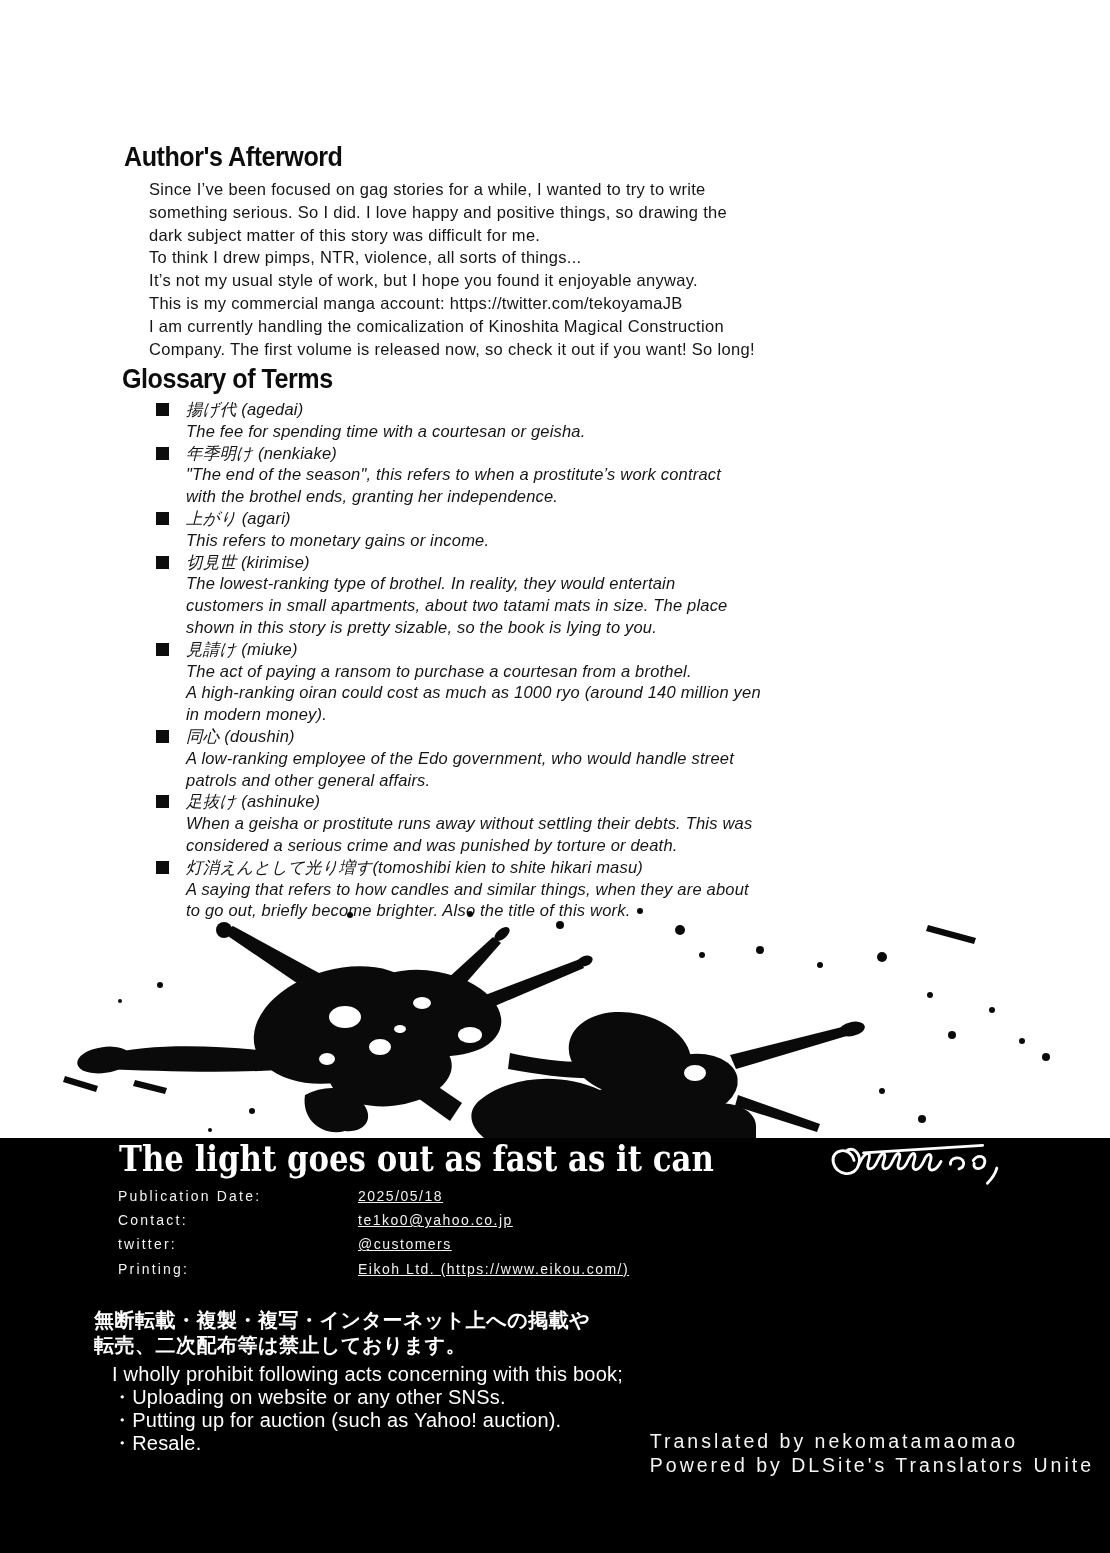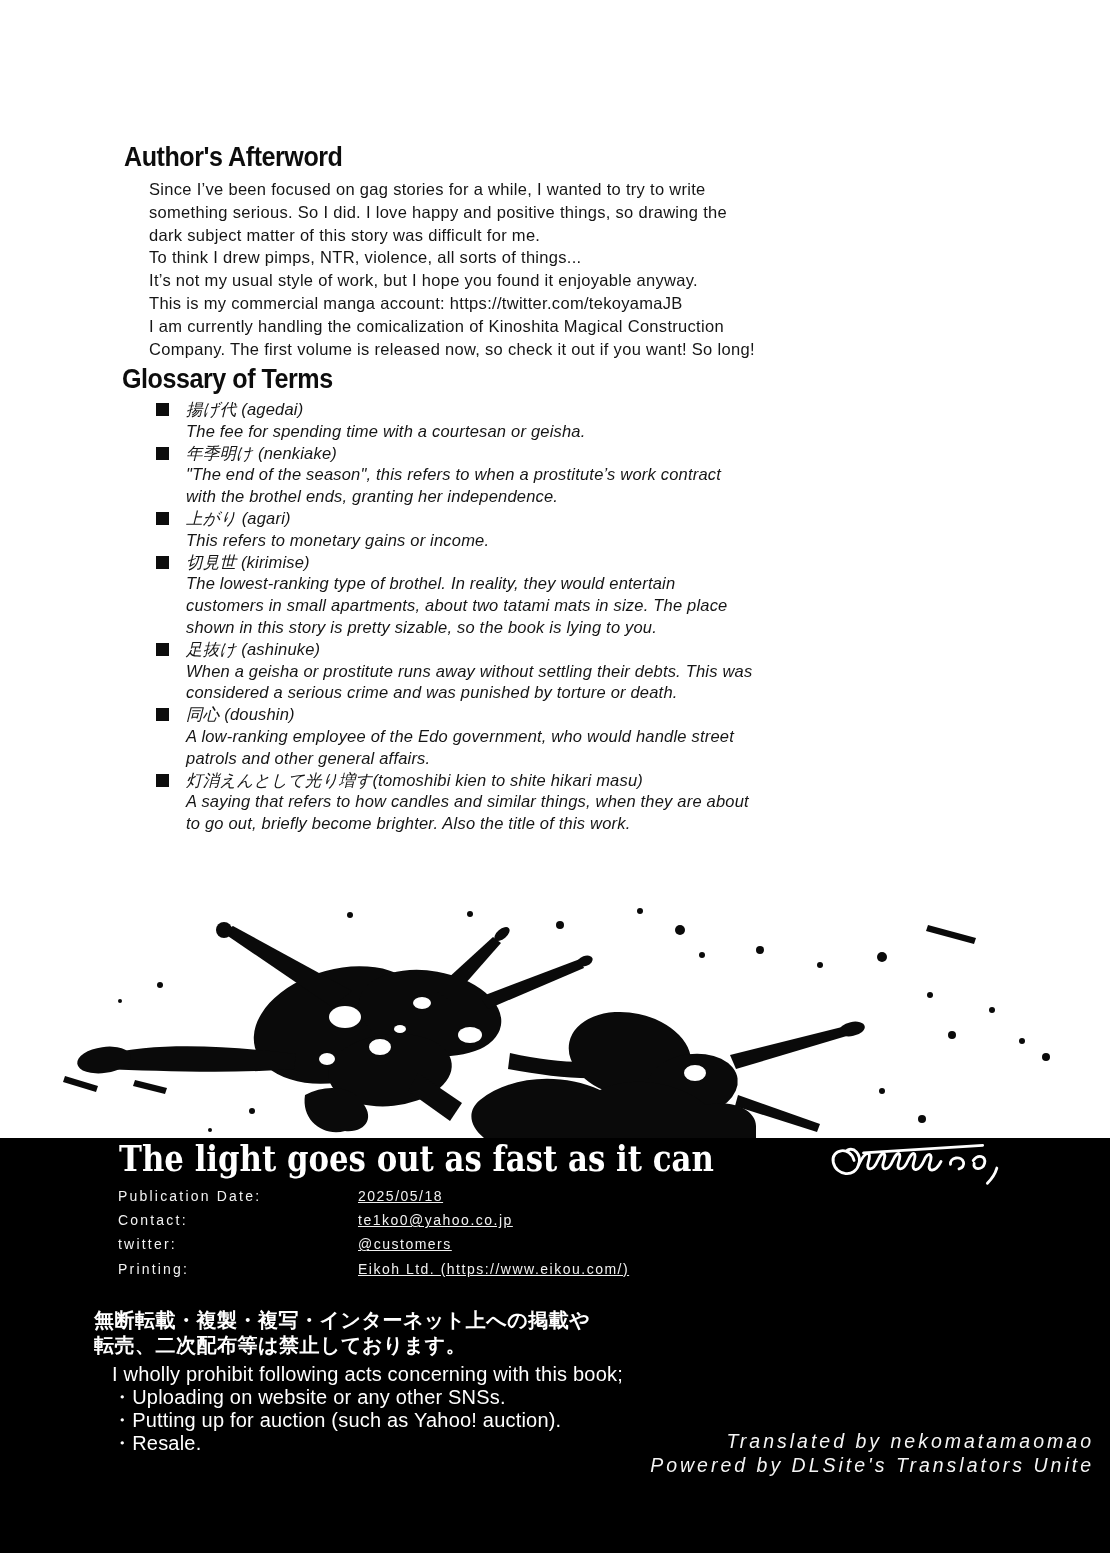--- a/index.html
+++ b/index.html
@@ -71,23 +71,23 @@
     font-size:20px;font-weight:bold;line-height:25px;
     letter-spacing:0.5px;white-space:pre-line;
   }
   .notice-en{
     position:absolute;left:112px;top:225px;
     font-size:20px;line-height:23px;letter-spacing:0.2px;
     white-space:pre-line;
   }
   .trans{
     position:absolute;right:16px;top:292px;
-    text-align:right;
+    text-align:left;
     font-size:19.5px;line-height:23.5px;letter-spacing:3px;
-    color:#f5f5f5;white-space:nowrap;font-style:italic;
+    color:#f5f5f5;white-space:nowrap;
   }
 </style>
 </head>
 <body>
 
 <div class="page">
 
   <section>
     <h1 class="sec-heading" id="afterword-heading">Author's Afterword</h1>
     <p id="afterword-body">Since I’ve been focused on gag stories for a while, I wanted to try to write
@@ -133,37 +133,46 @@
       <div class="gitem">
         <div class="term">
           <span class="bullet"></span>
           <span>切見世 (kirimise)</span>
         </div>
         <div class="def">The lowest-ranking type of brothel. In reality, they would entertain
 customers in small apartments, about two tatami mats in size. The place
 shown in this story is pretty sizable, so the book is lying to you.</div>
       </div>
 
+      <div class="gitem">
+        <div class="term">
+          <span class="bullet"></span>
+          <span>見請け (miuke)</span>
+        </div>
+        <div class="def">The act of paying a ransom to purchase a courtesan from a brothel.
+A high-ranking oiran could cost as much as 1000 ryo (around 140 million yen
+in modern money).</div>
+      </div>
+
+      <div class="gitem">
+        <div class="term">
+          <span class="bullet"></span>
+          <span>同心 (doushin)</span>
+        </div>
+        <div class="def">A low-ranking employee of the Edo government, who would handle street
+patrols and other general affairs.</div>
+      </div>
 
       <div class="gitem">
         <div class="term">
           <span class="bullet"></span>
           <span>足抜け (ashinuke)</span>
         </div>
         <div class="def">When a geisha or prostitute runs away without settling their debts. This was
 considered a serious crime and was punished by torture or death.</div>
-      </div>
-
-      <div class="gitem">
-        <div class="term">
-          <span class="bullet"></span>
-          <span>同心 (doushin)</span>
-        </div>
-        <div class="def">A low-ranking employee of the Edo government, who would handle street
-patrols and other general affairs.</div>
       </div>
 
       <div class="gitem">
         <div class="term">
           <span class="bullet"></span>
           <span>灯消えんとして光り増す(tomoshibi kien to shite hikari masu)</span>
         </div>
         <div class="def">A saying that refers to how candles and similar things, when they are about
 to go out, briefly become brighter. Also the title of this work.</div>
       </div>

